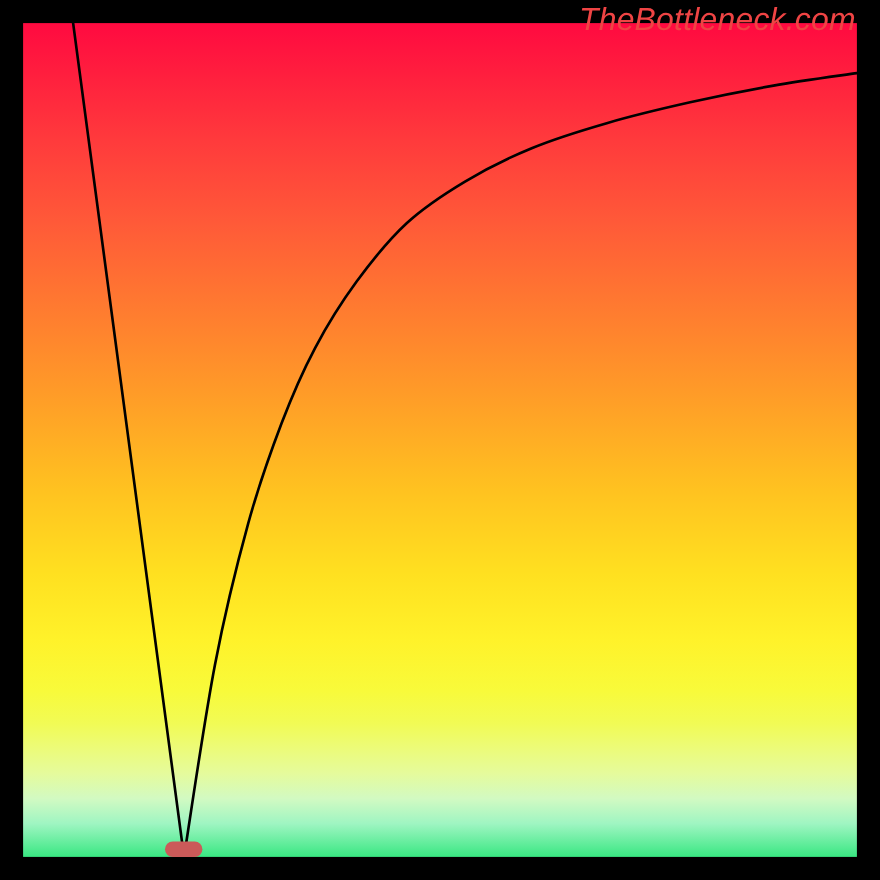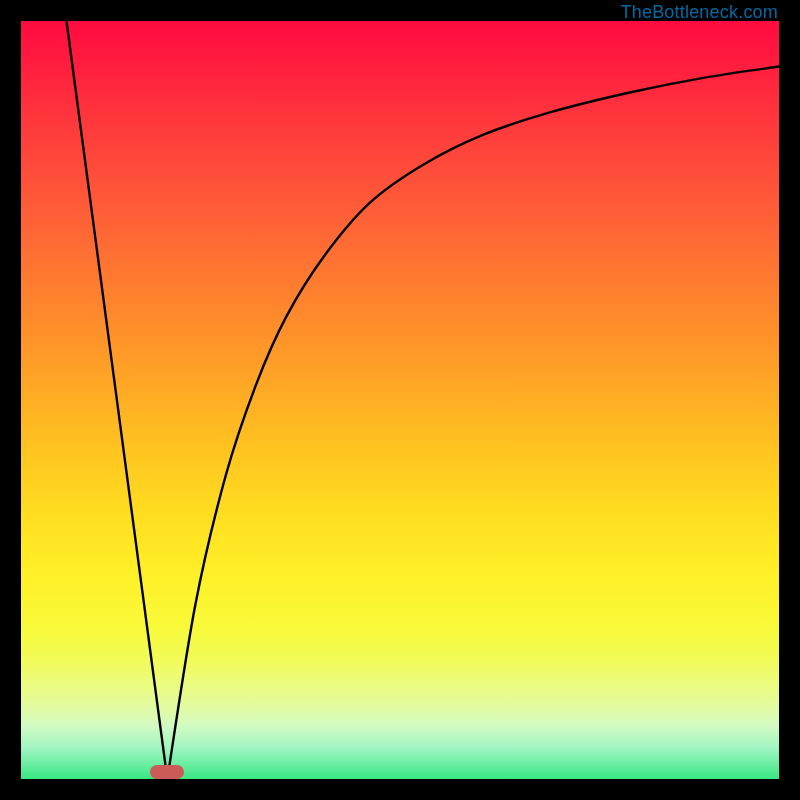--- a/index.html
+++ b/index.html
@@ -34,25 +34,26 @@
       #e5fb9c 90%,
       #d2fac2 93%,
       #9ff5c2 96%,
       #39e782 100%
     );
   }
   .watermark {
     position: absolute;
     top: 2px;
     right: 22px;
-    color: #0369a1;
-    font-size: 18px;
+    color: #ef4444;
+    font-size: 29px;
     font-weight: 400;
     letter-spacing: 0.2px;
     user-select: none;
+    font-style: italic;
   }
   svg.curve {
     position: absolute;
     left: 0;
     top: 0;
     width: 758px;
     height: 758px;
     overflow: visible;
   }
   .marker {

